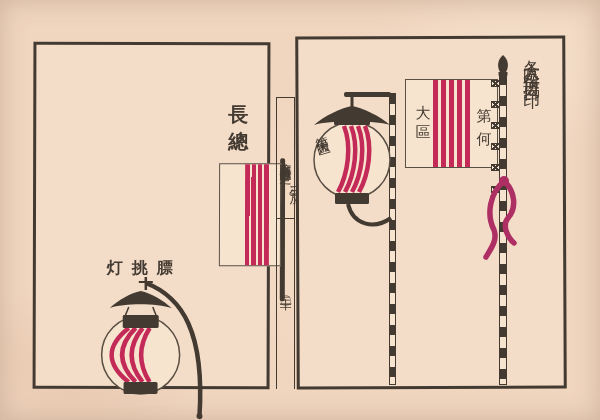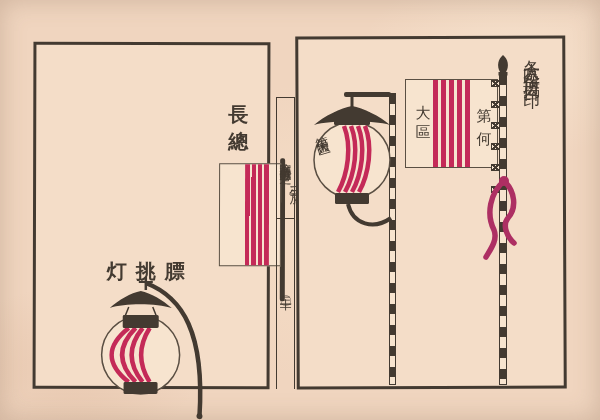--- a/index.html
+++ b/index.html
@@ -39,21 +39,21 @@
   .flag{border:1.5px solid var(--thin); background:var(--panel-light);}
   .stripes-v{position:absolute; top:0; bottom:0;}
 
   
   .heading{left:192px; top:56px; font-size:20px; letter-spacing:17px; font-weight:bold;}
   .hand-flag{left:183px; top:118px; width:62px; height:103px;}
   .hand-flag .stripes-v{left:25px; width:24px;
     background:repeating-linear-gradient(90deg, var(--red) 0 4.5px, rgba(0,0,0,0) 4.5px 6.4px);}
   .hand-flag-pole{left:244px; top:113px; width:4.5px; height:143px; background:var(--ink); border-radius:2px;}
   .hand-flag-label{left:250px; top:126px; font-size:16px; letter-spacing:5px;}
-  .lantern-label{left:71px; top:213px; font-size:20px; letter-spacing:9px; font-weight:bold;}
+  .lantern-label{left:71px; top:213px; font-size:16px; letter-spacing:9px; font-weight:bold;}
   .bow-lantern{left:55px; top:230px;}
 
   
   .caption{left:521px; top:46px; font-size:17px; letter-spacing:4.5px;}
   .district-flag{left:405px; top:79px; width:93px; height:89px;}
   .district-flag .stripes-v{left:27px; width:38px;
     background:repeating-linear-gradient(90deg, var(--red) 0 5.5px, rgba(0,0,0,0) 5.5px 8px);}
   .flag-text-inner{position:absolute; left:7px; top:13px; font-size:15px; letter-spacing:20px;}
   .flag-text-outer{position:absolute; right:4px; top:16px; font-size:15px; letter-spacing:24px;}
   .pole{background:repeating-linear-gradient(180deg, var(--ink) 0 10.5px, var(--panel-light) 10.5px 21px);

